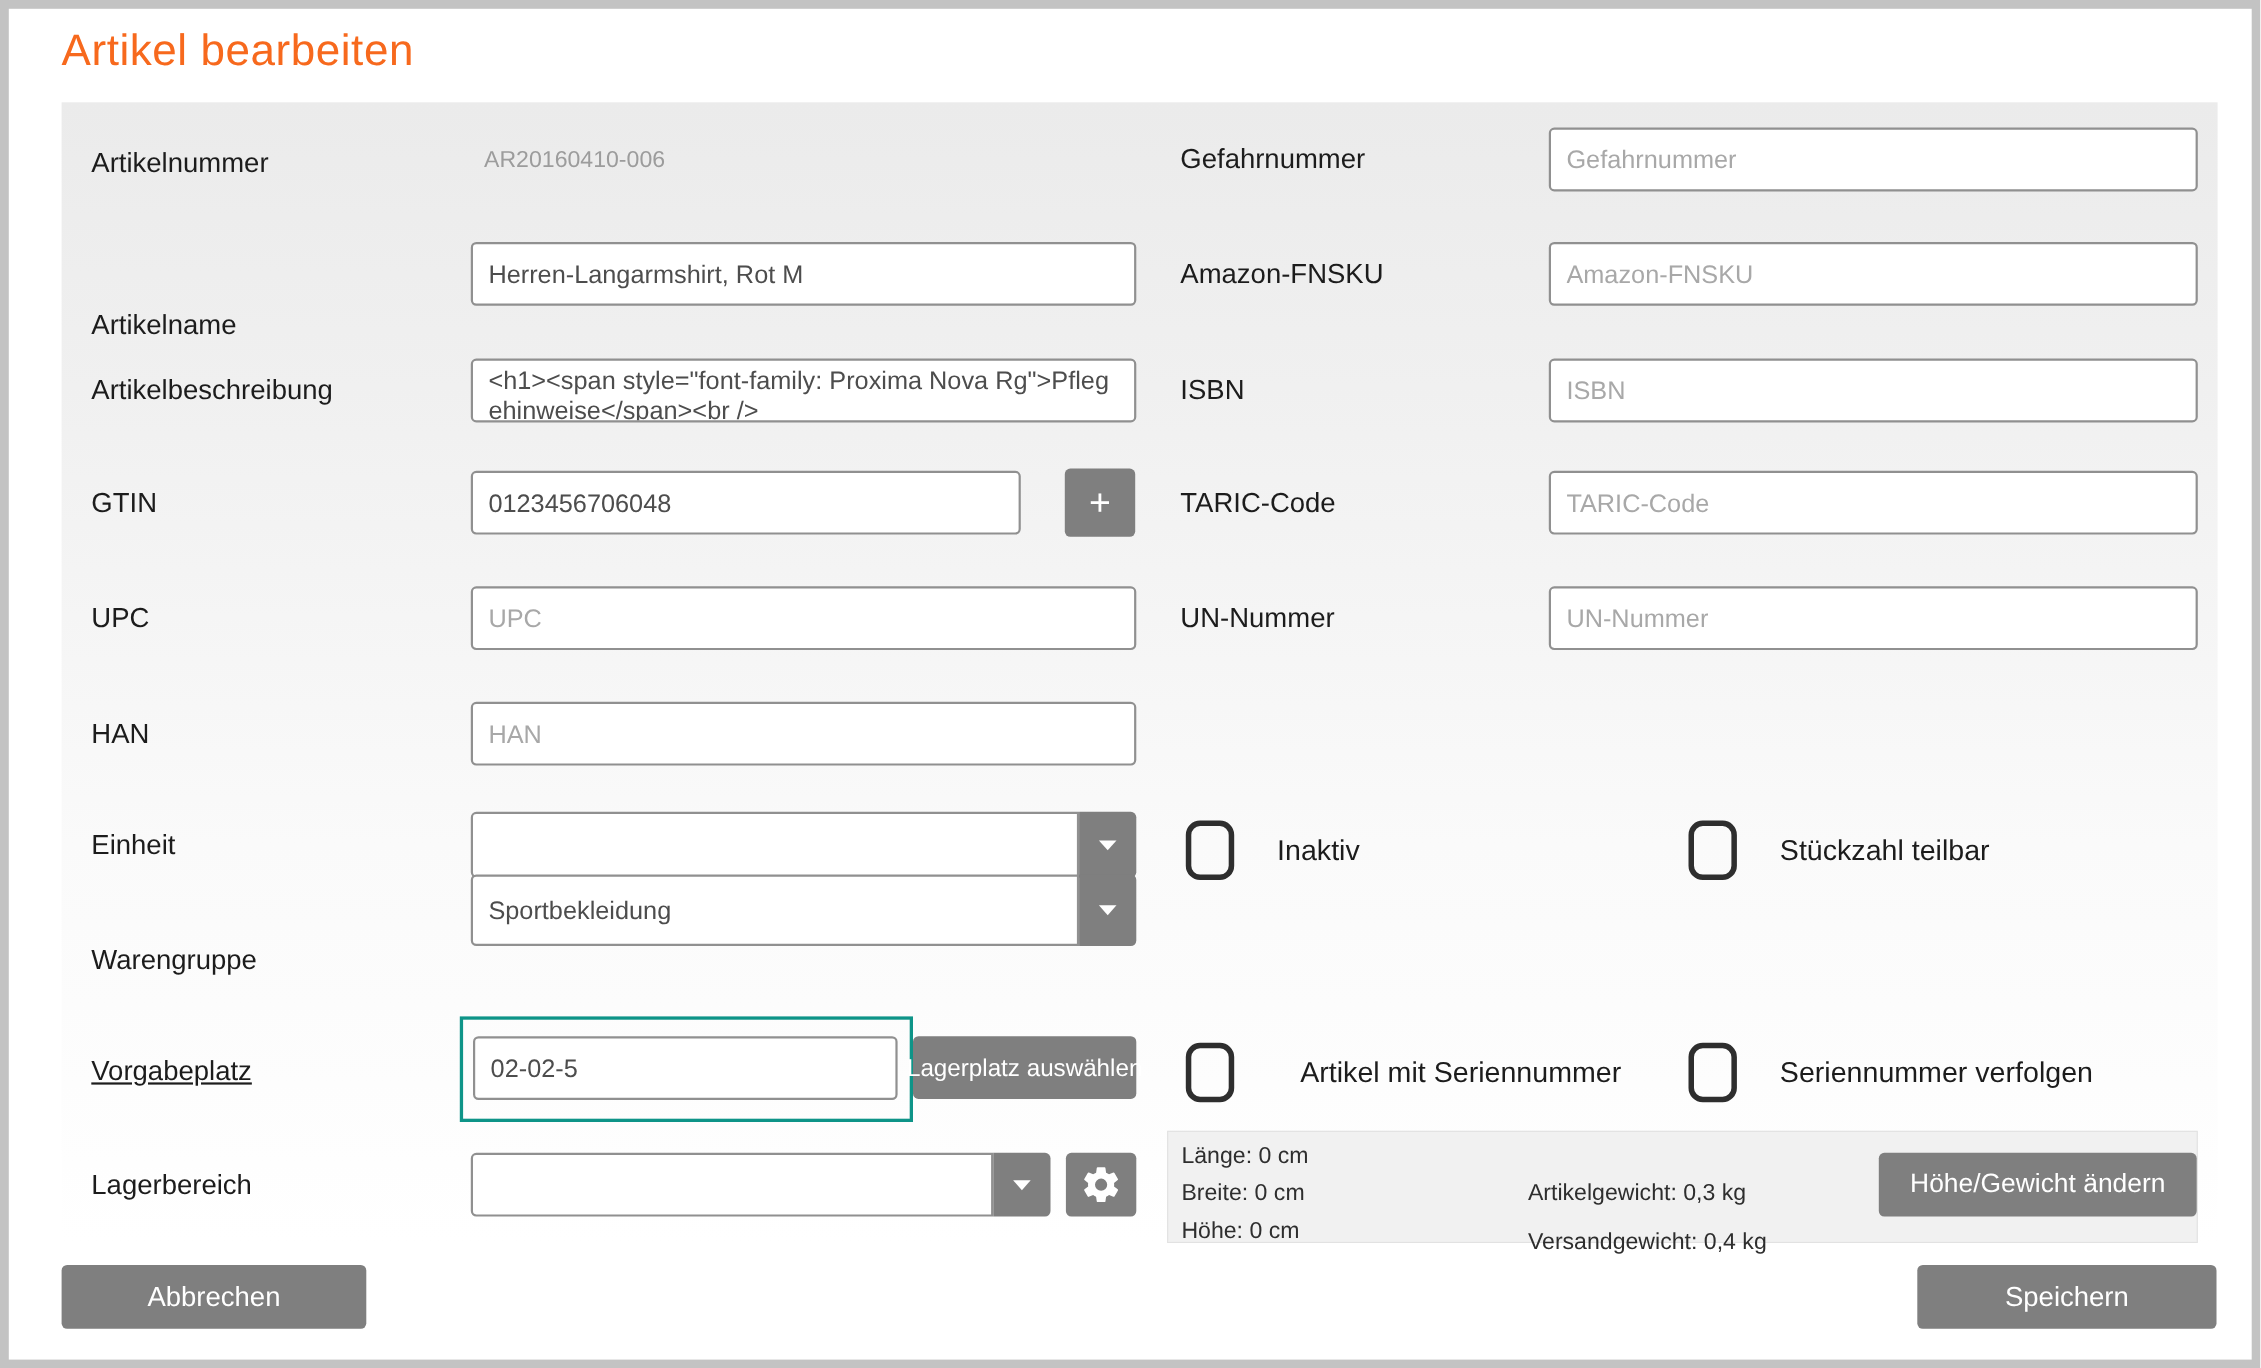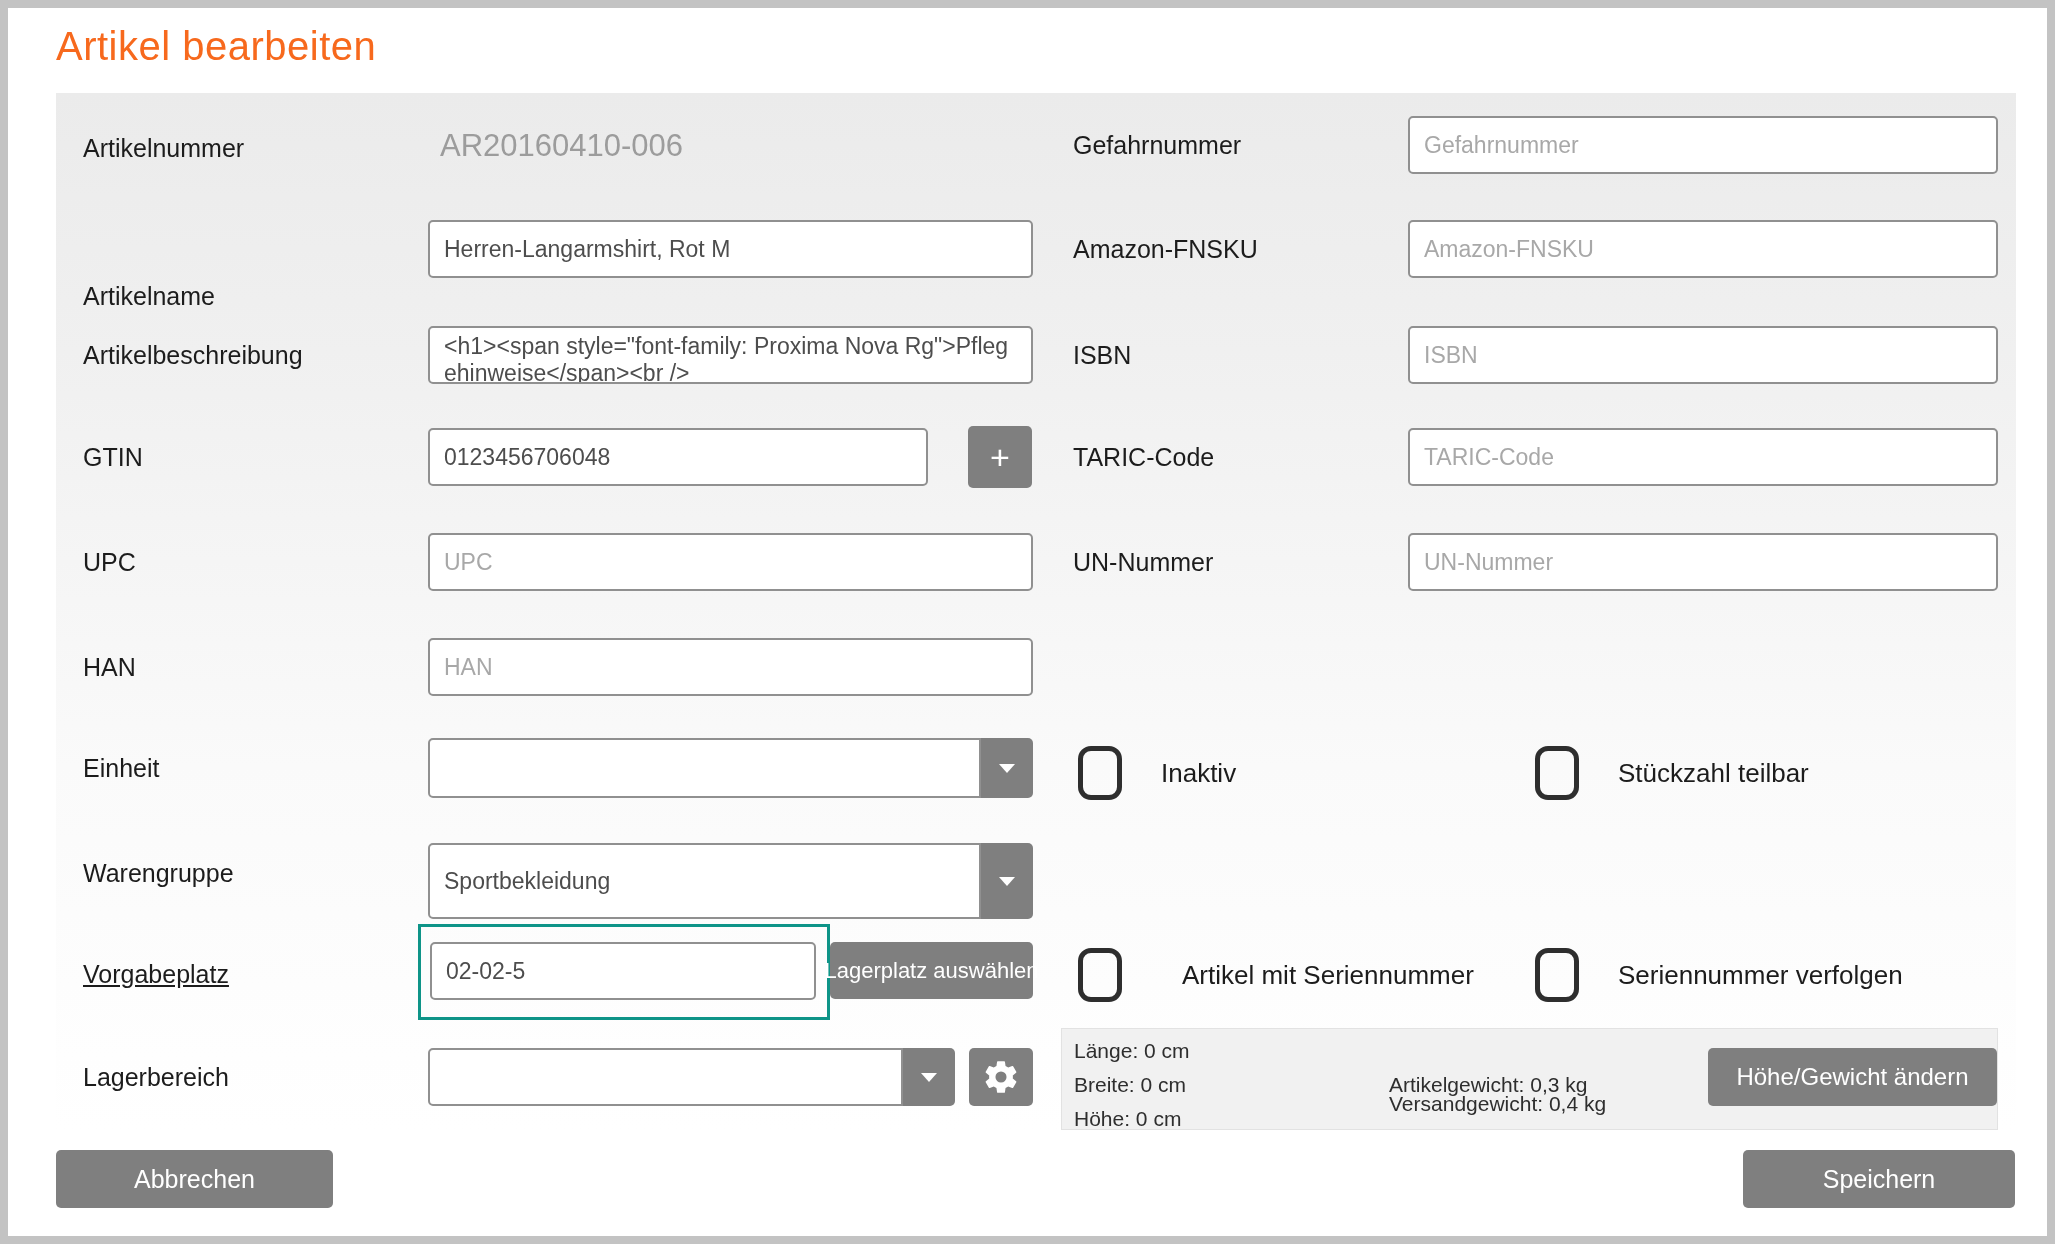--- a/index.html
+++ b/index.html
@@ -24,21 +24,21 @@
   }
   .lbl{
     font-size:25px;color:#1c1c1c;line-height:30px;white-space:nowrap;
   }
   .inp{
     border:2px solid #909090;border-radius:5px;background:#fff;
     font-family:inherit;font-size:23px;color:#4d4d4d;
     padding:0 14px;outline:none;
   }
   .inp::placeholder{color:#a8a8a8;opacity:1;}
-  .ro-value{font-size:31px;color:#9c9c9c;line-height:30px;}
+  .ro-value{font-size:21px;color:#9c9c9c;line-height:30px;}
   .textarea-box{
     border:2px solid #909090;border-radius:5px;background:#fff;
     font-size:23px;color:#4d4d4d;line-height:27px;
     padding:5px 14px 0 14px;overflow:hidden;word-break:break-all;
   }
   .gbtn{
     background:#7f7f7f;color:#fff;border:none;border-radius:5px;
     font-family:inherit;display:flex;align-items:center;justify-content:center;
     cursor:pointer;white-space:nowrap;
   }
@@ -101,21 +101,21 @@
 
   <div class="abs lbl" style="left:75px;top:745px;">Einheit</div>
   <div class="abs select" style="left:420px;top:730px;width:605px;height:60px;">
     <div class="box"></div>
     <div class="dd">
       <span class="caret"></span>
     </div>
   </div>
 
   <div class="abs lbl" style="left:75px;top:850px;">Warengruppe</div>
-  <div class="abs select" style="left:420px;top:835px;width:605px;height:76px;">
+  <div class="abs select" style="left:420px;top:787px;width:605px;height:65px;">
     <div class="box">Sportbekleidung</div>
     <div class="dd">
       <span class="caret"></span>
     </div>
   </div>
 
   <div class="abs lbl" style="left:75px;top:951px;text-decoration:underline;">Vorgabeplatz</div>
   <div class="abs teal-wrap" style="left:410px;top:916px;width:412px;height:96px;"></div>
   <input class="abs inp" style="left: 422px; top: 934px; width: 386px; height: 58px;" value="02-02-5">
   <button class="abs gbtn" style="left:822px;top:934px;width:203px;height:57px;font-size:22px;">Lagerplatz auswählen</button>
@@ -156,20 +156,20 @@
   <div class="abs checkbox" style="left:1070px;top:940px;"></div>
   <div class="abs cb-lbl" style="left:1153px;top:951px;margin-left:21px;">Artikel mit Seriennummer</div>
   <div class="abs checkbox" style="left:1527px;top:940px;"></div>
   <div class="abs cb-lbl" style="left:1610px;top:951px;">Seriennummer verfolgen</div>
 
   <div class="abs info-panel">
     <div class="abs info-txt" style="left:12px;top:9px;">Länge: 0 cm</div>
     <div class="abs info-txt" style="left:12px;top:43px;">Breite: 0 cm</div>
     <div class="abs info-txt" style="left:12px;top:77px;text-align:center;">Höhe: 0 cm</div>
     <div class="abs info-txt" style="left:327px;top:43px;">Artikelgewicht: 0,3 kg</div>
-    <div class="abs info-txt" style="left:327px;top:62px;">Versandgewicht: 0,4 kg</div>
+    <div class="abs info-txt" style="left:327px;top:87px;">Versandgewicht: 0,4 kg</div>
     <button class="abs gbtn" style="left:646px;top:19px;width:289px;height:58px;font-size:24px;">Höhe/Gewicht ändern</button>
   </div>
 
   <button class="abs gbtn" style="left:48px;top:1142px;width:277px;height:58px;font-size:25px;">Abbrechen</button>
   <button class="abs gbtn" style="left:1735px;top:1142px;width:272px;height:58px;font-size:25px;">Speichern</button>
 
 </div>
 
 </body></html>

